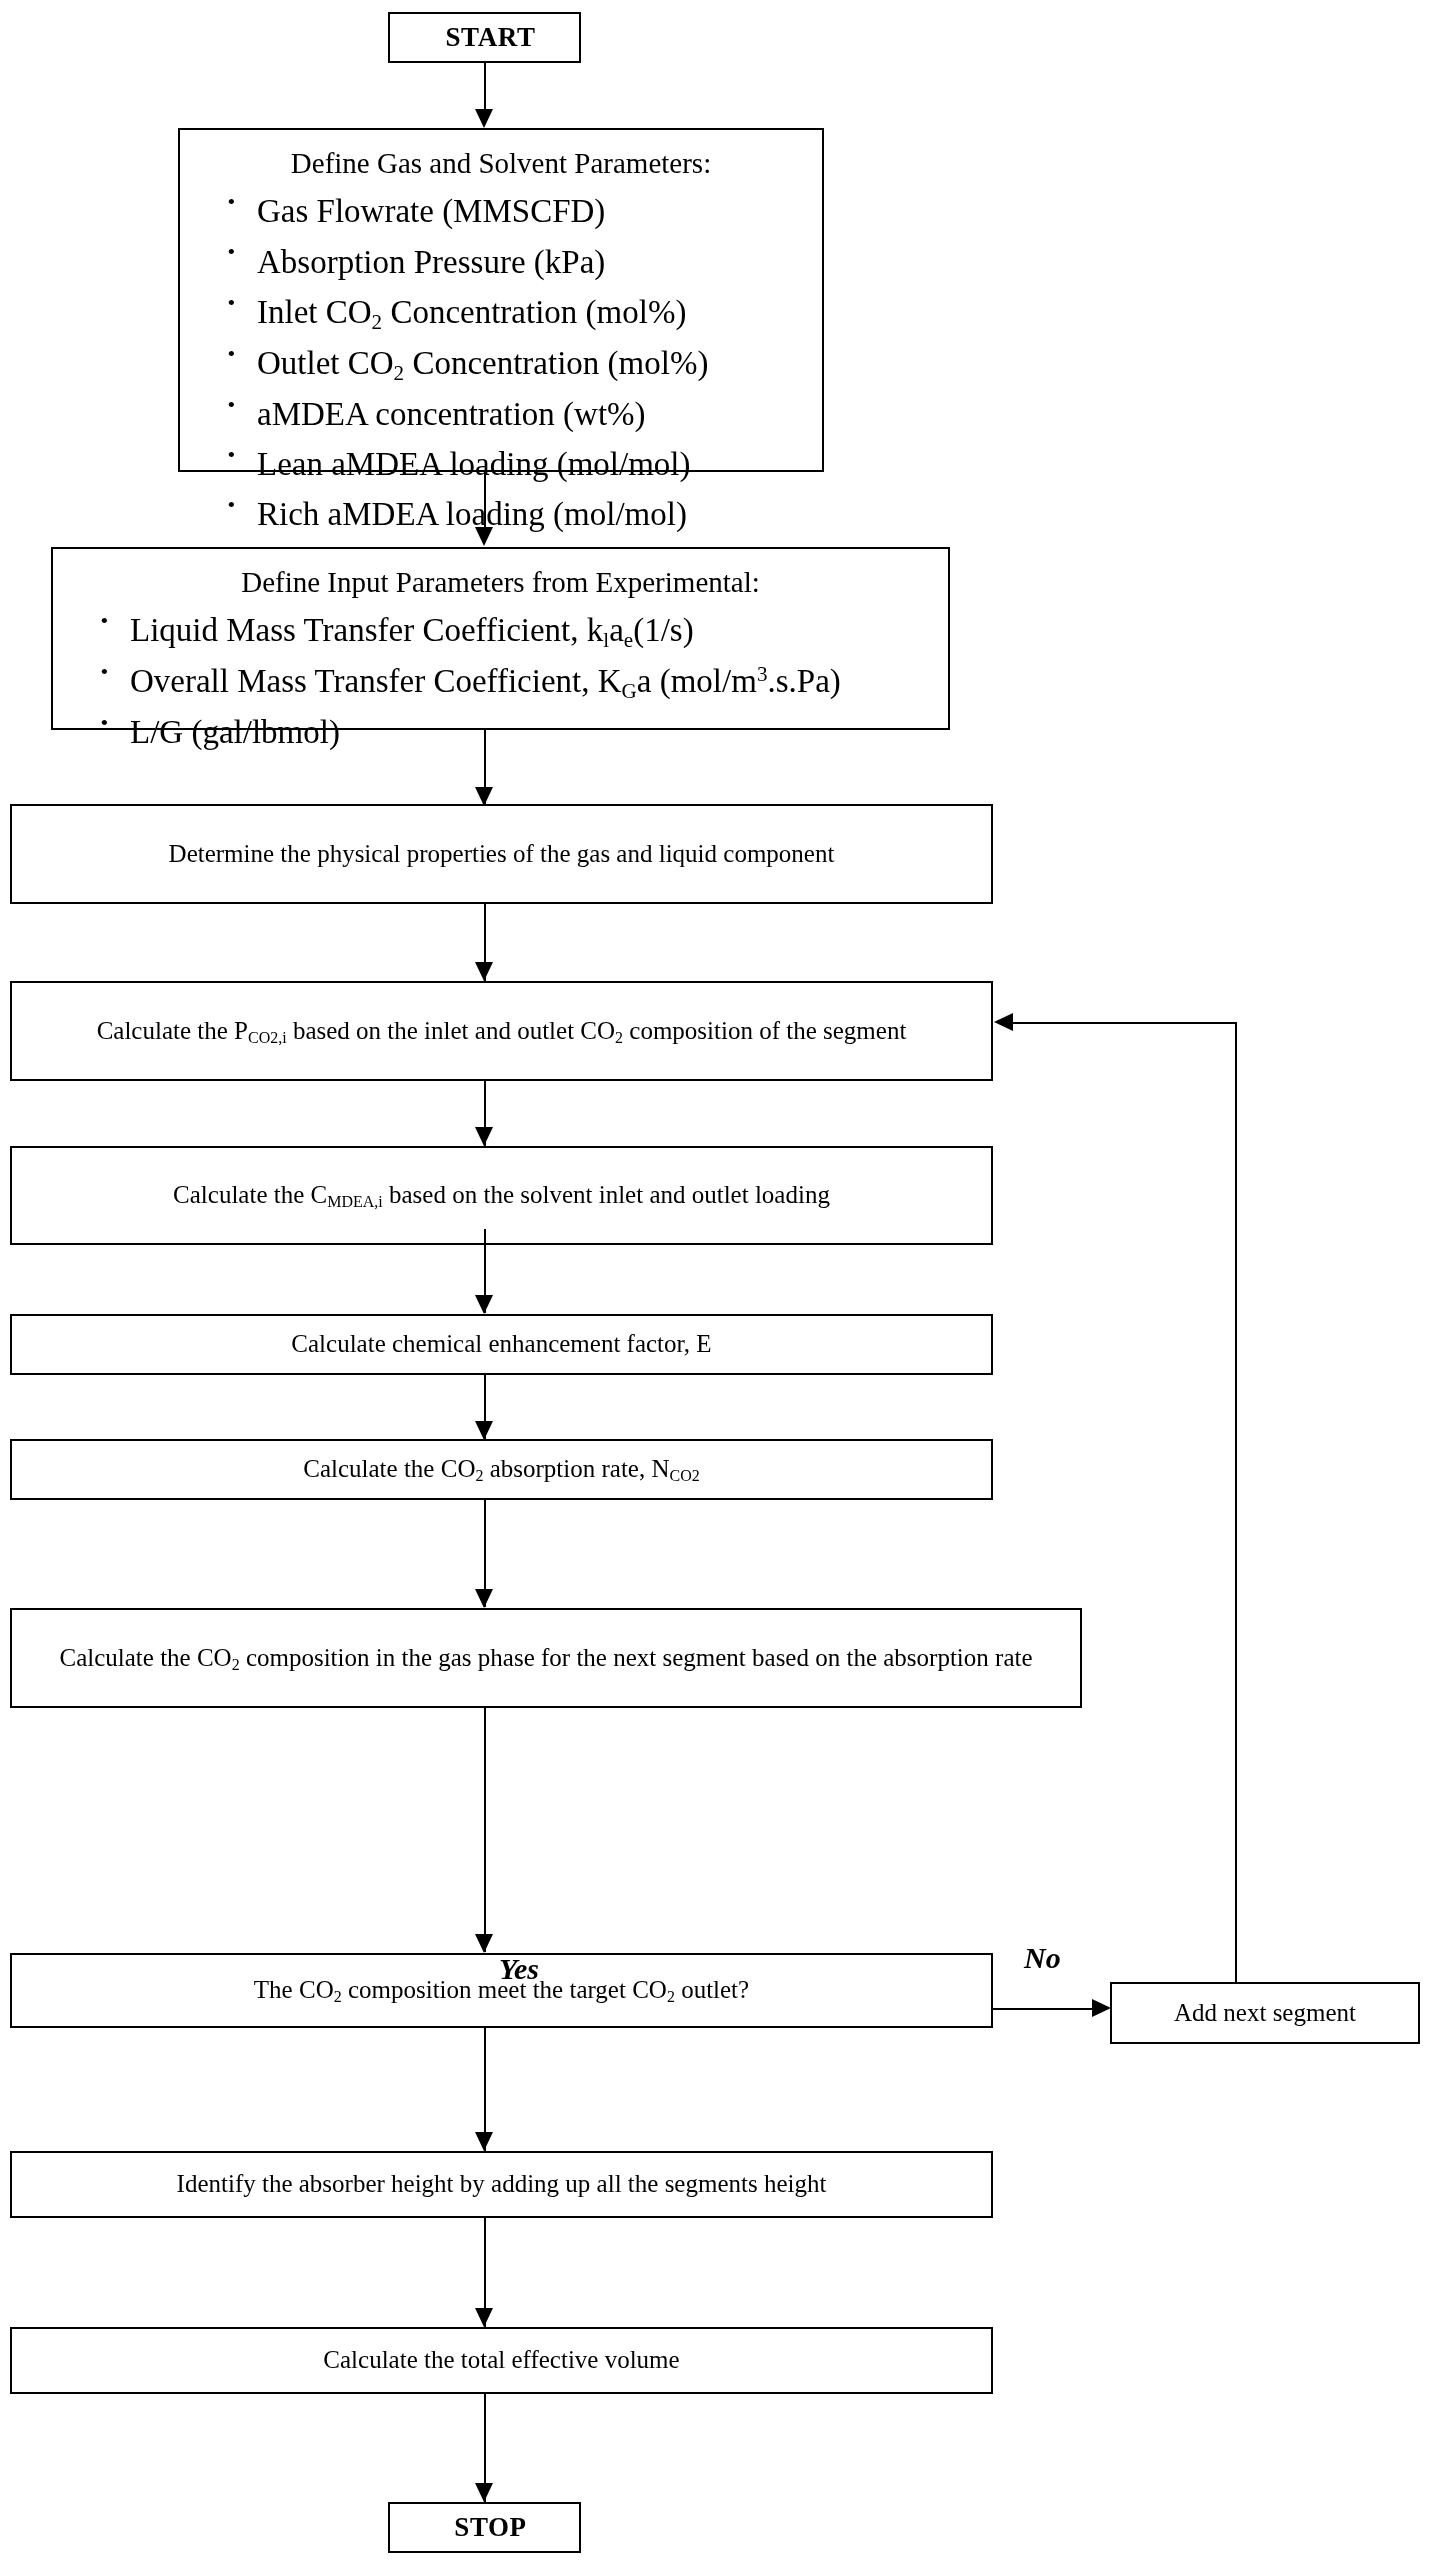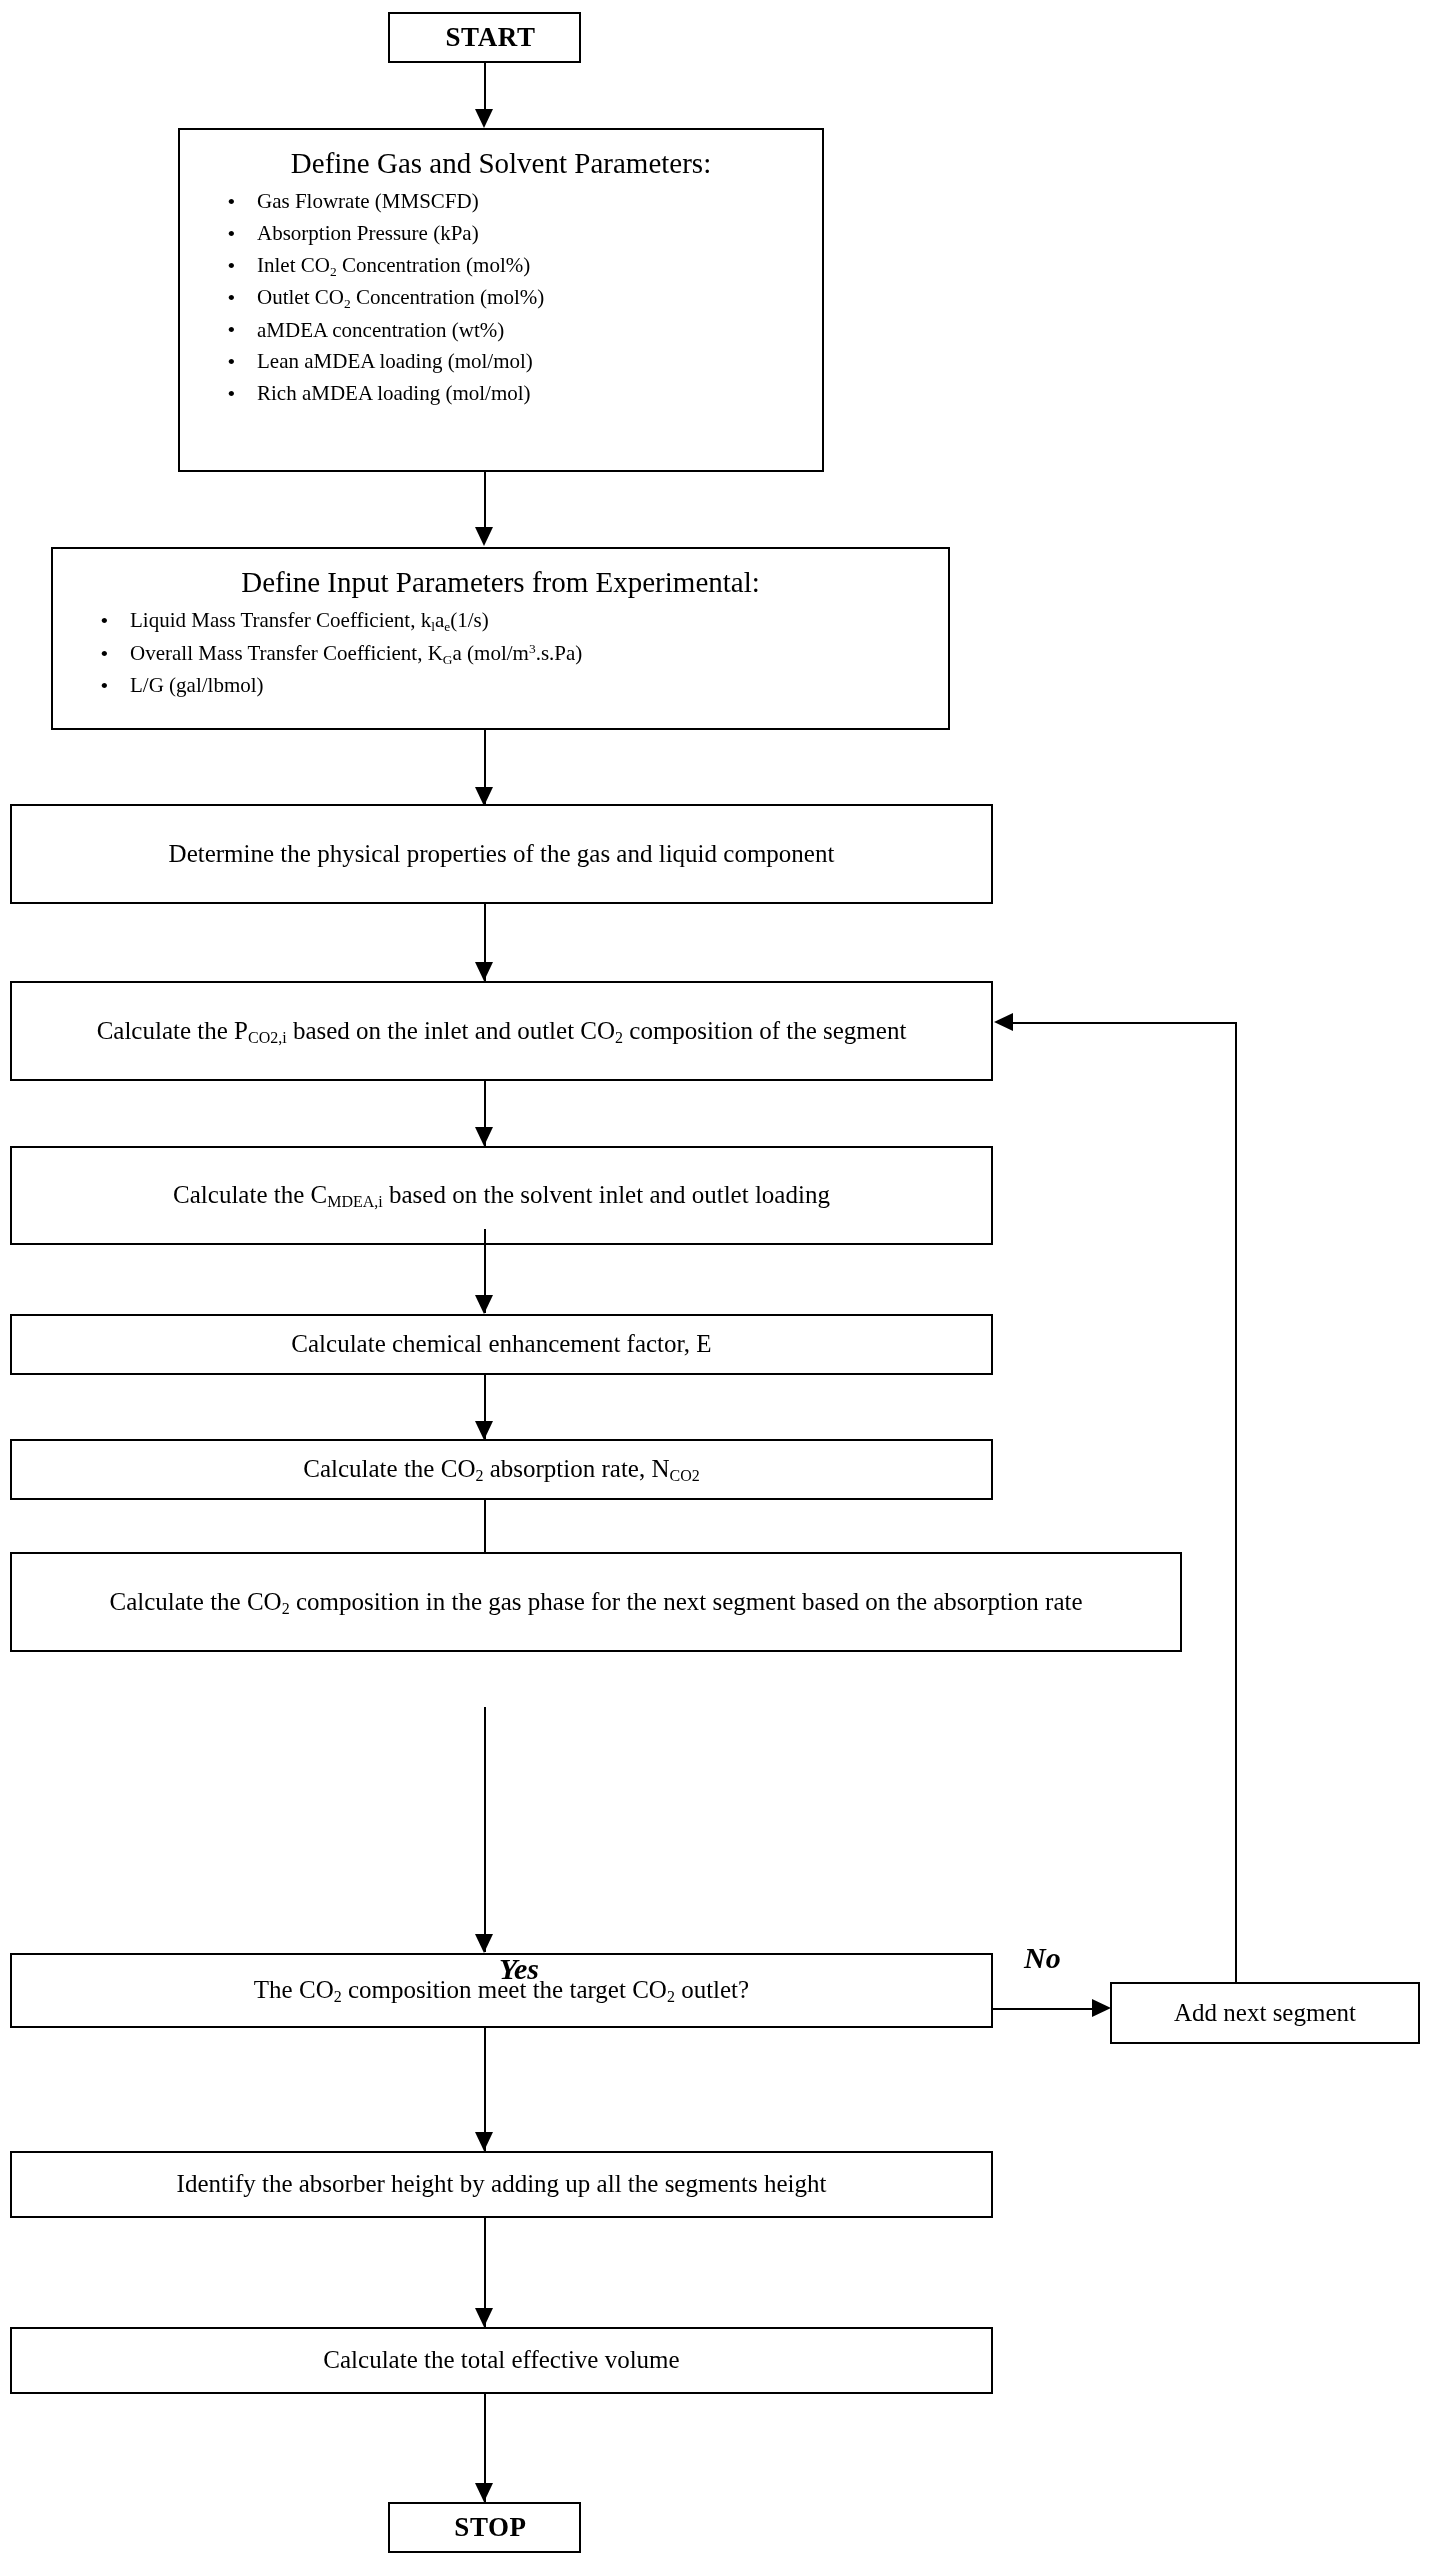--- a/index.html
+++ b/index.html
@@ -52,21 +52,21 @@
     margin-bottom: 2.2px;
   }
   .listbox ul {
     list-style: none;
     margin: 0;
     padding: 0 0 0 43px;
   }
   .listbox ul li {
     position: relative;
     text-align: left;
-    font-size: 21px;
+    font-size: 33px;
     line-height: 1.52;
     padding-left: 34px;
   }
   .listbox ul li::before {
     content: "\2022";
     position: absolute;
     left: 4.4px;
     top: -1.1px;
     font-size: 22px;
   }
@@ -181,21 +181,21 @@
   <div class="vline" style="left:484px; top:1375px; height:65px;"></div>
   <div class="arrow-down" style="left:475px; top:1421px;"></div>
 
   <div class="node" style="left:10px; top:1439px; width:983px; height:61px;">
     <span class="inner">Calculate the CO<sub>2</sub> absorption rate, N<sub>CO2</sub></span>
   </div>
 
   <div class="vline" style="left:484px; top:1500px; height:107px;"></div>
   <div class="arrow-down" style="left:475px; top:1589px;"></div>
 
-  <div class="node" style="left:10px; top:1552px; width:1172px; height:100px;">
+  <div class="node" style="left:10px; top:1608px; width:1072px; height:100px;">
     <span class="inner">Calculate the CO<sub>2</sub> composition in the gas phase for the next segment based on the absorption rate</span>
   </div>
 
   <div class="vline" style="left:484px; top:1707px; height:245px;"></div>
   <div class="arrow-down" style="left:475px; top:1934px;"></div>
 
   <div class="node" style="left:10px; top:1953px; width:983px; height:75px;">
     <span class="inner">The CO<sub>2</sub> composition meet the target CO<sub>2</sub> outlet?</span>
   </div>
 

